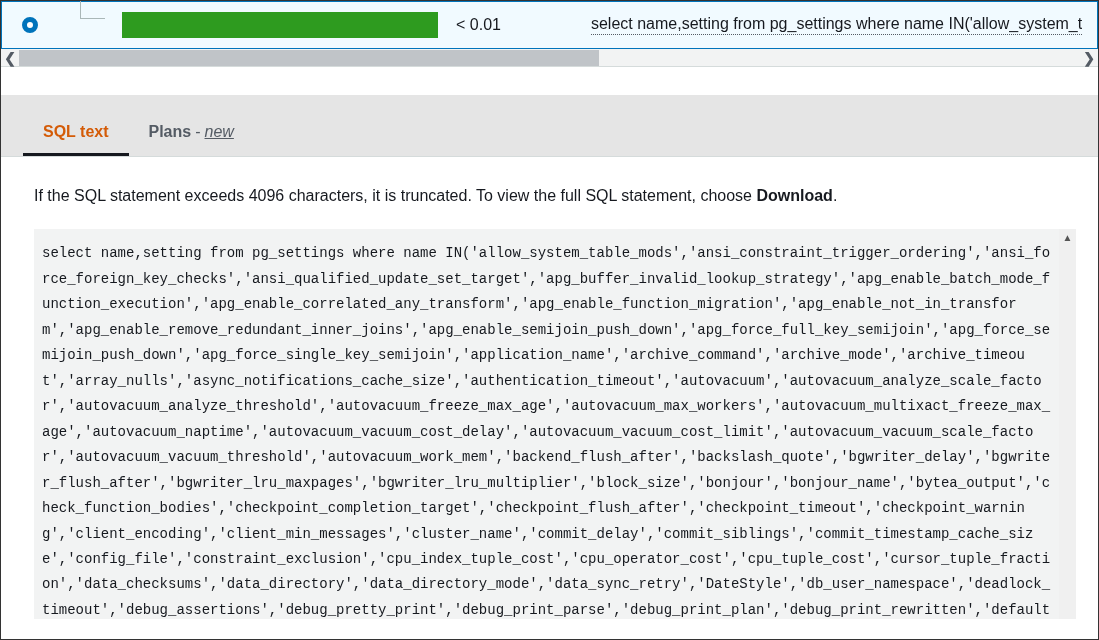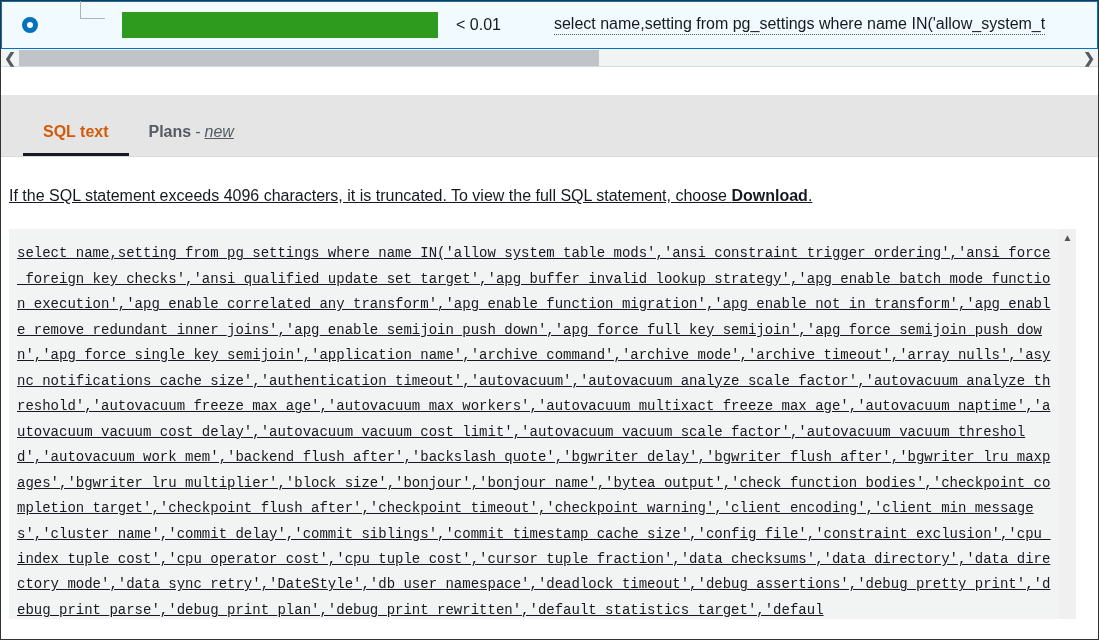--- a/index.html
+++ b/index.html
@@ -67,21 +67,21 @@
     color: #16191f;
     margin-left: 6px;
     flex-shrink: 0;
   }
   .sql-preview {
     font-size: 16px;
     color: #16191f;
     white-space: nowrap;
     overflow: hidden;
     border-bottom: 1px dotted #545b64;
-    margin-left: 41px;
+    margin-left: 78px;
     padding-bottom: 1px;
   }
   .hscroll {
     height: 18px;
     background: #f2f3f3;
     display: flex;
     align-items: center;
     justify-content: space-between;
     border-bottom: 1px solid #d5dbdb;
   }
@@ -136,22 +136,21 @@
   }
   .tab .badge {
     font-style: italic;
     font-weight: 400;
     text-decoration: underline;
   }
   .tab .dash {
     font-weight: 400;
   }
   .content-area {
-    padding: 28px 22px 0 8px;
-    text-decoration: underline;
+    padding: 28px 22px 0 33px;
   }
   .notice {
     font-size: 16px;
     color: #16191f;
     line-height: 1.4;
     margin-bottom: 22px;
   }
   .notice strong { font-weight: 700; }
   .code-wrap {
     position: relative;

